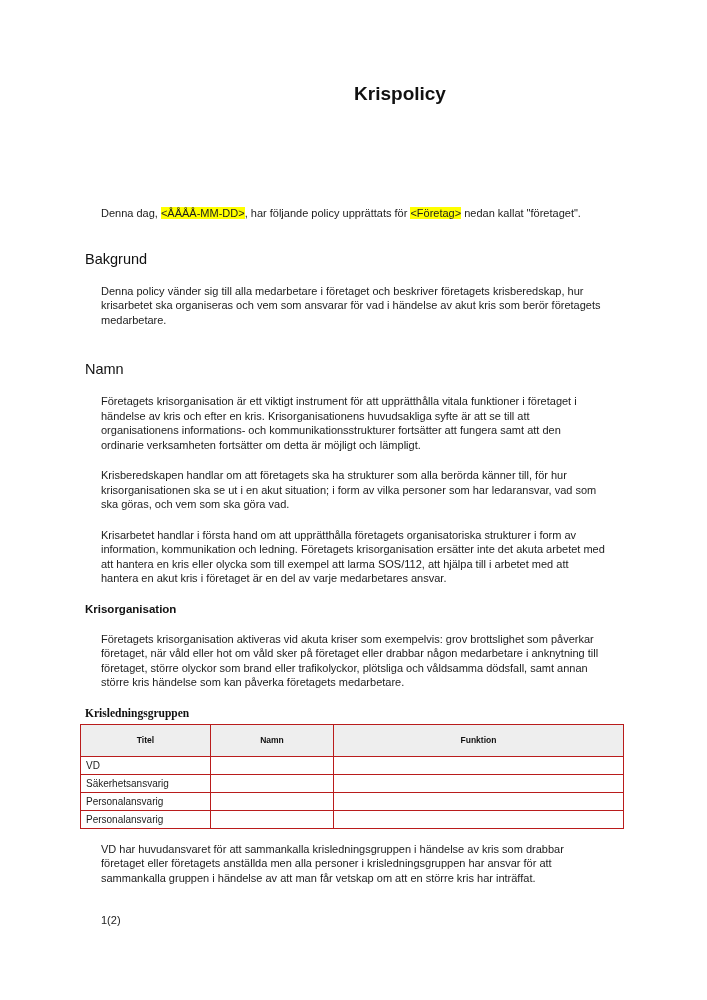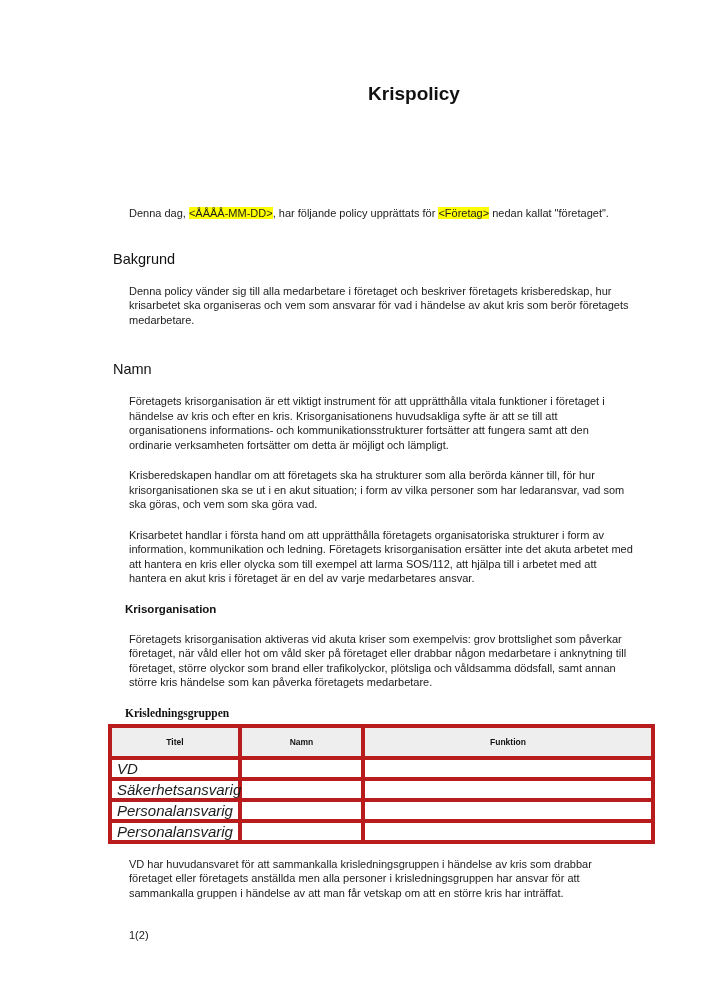--- a/index.html
+++ b/index.html
@@ -5,21 +5,20 @@
   html,body{margin:0;padding:0;background:#fff;}
   .page{
     position:relative;
     width:707px;height:1000px;
     background:#fff;
     box-sizing:border-box;
     outline:1px solid #e8e8e8;
     font-family:"Liberation Sans", sans-serif;
     color:#1c1c1c;
     overflow:hidden;
-    padding-left:28px;
   }
   .content{
     margin-left:85px;
     width:537px;
   }
   p{margin:16px;padding:0;}
   .doc-title{
     margin:0;
     padding-top:82px;
     padding-left:93px;
@@ -41,60 +40,59 @@
     margin:0;
     font-size:14.5px;
     line-height:17px;
     font-weight:normal;
     color:#111;
   }
   .h-bakgrund{margin-top:30px;margin-bottom:3px;}
   .h-syfte{margin-top:34px;margin-bottom:2px;}
   .h-riktlinjer{margin-top:25px;margin-bottom:2px;}
   .h-sub{
-    margin:12px;
+    margin:0;
     font-size:11.5px;
     line-height:14px;
     font-weight:bold;
     color:#111;
   }
   .h-krisorganisation{margin-top:5px;margin-bottom:0;}
   .h-krisledningsgruppen{margin-top:14px;margin-bottom:2px;font-family:Liberation Serif, serif;}
   .body-text{
     font-size:11px;
     line-height:14.5px;
   }
   .para-gap{margin-top:12px;}
   .doc-table{
     border-collapse:collapse;
     margin-left:-5px;
     margin-top:4px;
     table-layout:fixed;
     width:543px;
   }
   .doc-table th,.doc-table td{
-    border:4px solid #b91c1c;
+    border:1px solid #b91c1c;
     box-sizing:border-box;
     margin-top:20px;
   }
   .doc-table th{
     height:32px;
     background:var(--table-header-bg, #eeeeee);
     font-size:8.5px;
     font-weight:bold;
     text-align:center;
     vertical-align:middle;
     color:#111;
   }
   .doc-table td{
     height:18px;
-    font-size:15px;
+    font-size:10px;
     vertical-align:middle;
     padding:0 0 0 5px;
-    font-style:italic;
   }
   .col-titel{width:130px;}
   .col-namn{width:123px;}
   .col-funktion{width:290px;}
   .closing{
     margin-top:13px;
     font-size:11px;
     line-height:14.5px;
   }
   .page-num{

